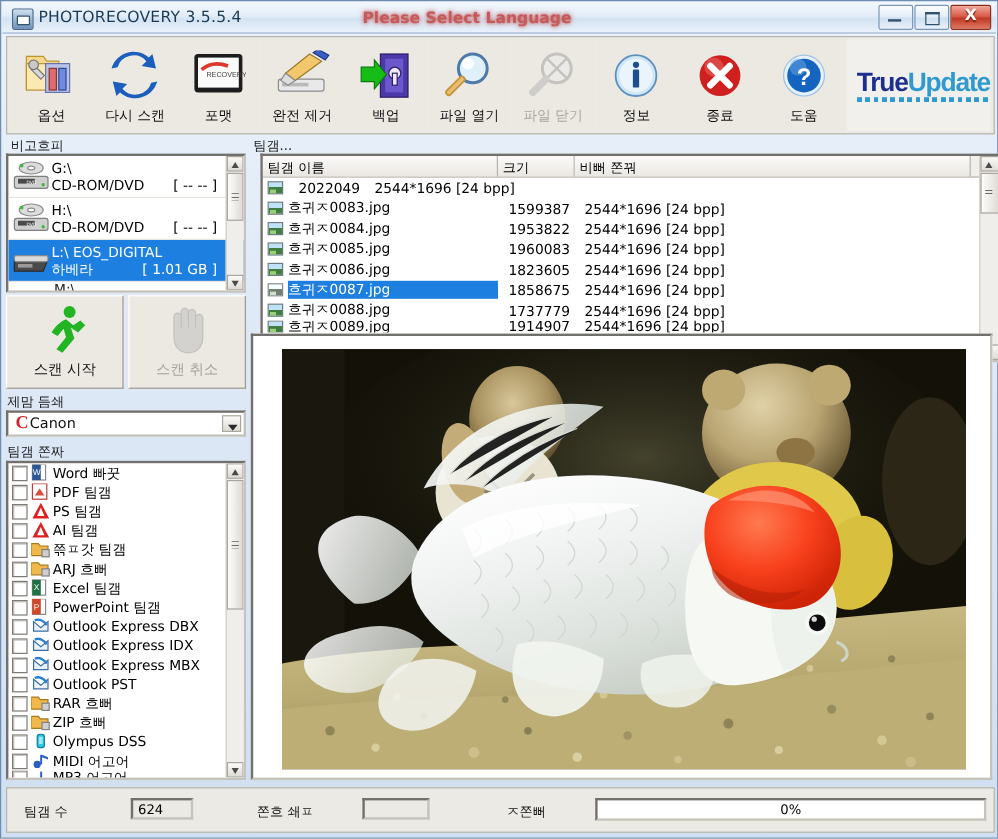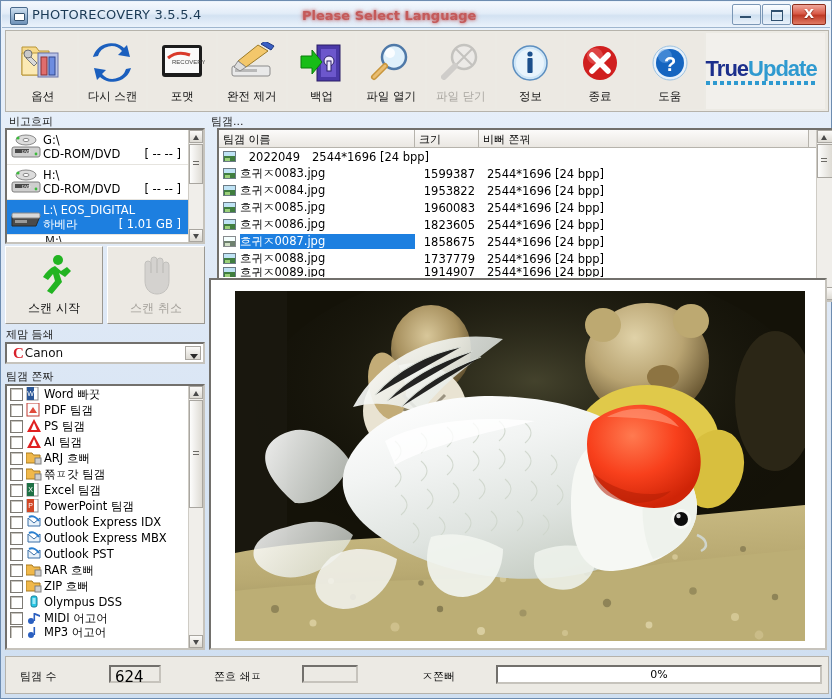--- a/index.html
+++ b/index.html
@@ -71,21 +71,21 @@
     display:flex;flex-direction:column;align-items:center;justify-content:flex-start;
     padding-top:5px;box-sizing:border-box;position:relative;
   }
   .tbtn .glyph{height:48px;display:flex;align-items:center;justify-content:center;}
   .tbtn .tlabel{
     font-size:11.5px;color:#111;margin-top:2px;white-space:nowrap;
   }
   .tbtn.disabled .tlabel{color:#a9a6a0;}
   .tbtn.disabled .glyph{opacity:.42;filter:grayscale(1);}
   .trueupdate{
-    margin-left:auto;width:120px;display:flex;align-items:center;justify-content:flex-start;
+    margin-left:auto;width:120px;display:flex;align-items:center;justify-content:flex-end;
     background:#f2f0ec;
   }
   .tu-wrap{text-align:center;line-height:1;}
   .tu-a{font-size:22px;font-weight:bold;color:#1c2f8c;font-family:"Liberation Sans",sans-serif;letter-spacing:-1px;}
   .tu-b{font-size:22px;font-weight:bold;color:#2f9ad0;font-family:"Liberation Sans",sans-serif;letter-spacing:-1px;}
   .tu-dots{margin-top:1px;height:4px;
     background:repeating-linear-gradient(90deg,#2f9ad0 0 4px,transparent 4px 7px);}
 
   
   .grouplabel{font-size:11px;color:#1b1b1b;}
@@ -210,21 +210,21 @@
 
   
   .statusbar{
     position:absolute;left:4px;top:655px;width:824px;height:38px;
     background:#eceae4;border:1px solid #b6b3ab;box-sizing:border-box;
   }
   .stlabel{position:absolute;font-size:11px;color:#111;top:12px;white-space:nowrap;}
   .stfield{
     position:absolute;top:8px;height:18px;background:#eceae4;
     border:2px inset #c6c3bc;box-sizing:border-box;
-    font-size:15px;color:#000;padding:1px 0 0 4px;
+    font-size:11px;color:#000;padding:1px 0 0 4px;
   }
   .progress{
     position:absolute;left:490px;top:8px;width:326px;height:19px;
     background:#fff;border:2px inset #c6c3bc;box-sizing:border-box;
     display:flex;align-items:center;justify-content:center;
     font-size:11px;color:#000;
   }
   .ftscroll{position:absolute;right:0;top:0;width:14px;bottom:0;background:#f0eeea;border-left:1px solid #cfccc5;}
   .filescroll{position:absolute;right:0;top:0;width:16px;bottom:0;background:#f0eeea;border-left:1px solid #cfccc5;}
 </style>
@@ -525,32 +525,32 @@
       </div>
 
       <div class="ftrow">
         <span class="cb"></span>
         <span class="fico">
           <svg width="16" height="14" viewBox="0 0 16 14">
               <path d="M0 2h6l1.5 2H14v8H0z" fill="#f0b84a" stroke="#a87a20"></path>
               <rect x="9" y="7" width="6" height="6" fill="#cfcfcf" stroke="#808080"></rect>
             </svg>
         </span>
-        <span class="ftxt">ARJ 흐뻐</span>
+        <span class="ftxt">쯖ㅍ갓 팀갬</span>
       </div>
 
       <div class="ftrow">
         <span class="cb"></span>
         <span class="fico">
           <svg width="16" height="14" viewBox="0 0 16 14">
               <path d="M0 2h6l1.5 2H14v8H0z" fill="#f0b84a" stroke="#a87a20"></path>
               <rect x="9" y="7" width="6" height="6" fill="#cfcfcf" stroke="#808080"></rect>
             </svg>
         </span>
-        <span class="ftxt">쯖ㅍ갓 팀갬</span>
+        <span class="ftxt">ARJ 흐뻐</span>
       </div>
 
       <div class="ftrow">
         <span class="cb"></span>
         <span class="fico">
           <svg width="16" height="14" viewBox="0 0 16 14">
               <rect x="1" y="0" width="11" height="13" fill="#fff" stroke="#8a8a8a"></rect>
               <rect x="1" y="0" width="7" height="13" fill="#1e7145"></rect>
               <text x="4.5" y="9" font-size="7" fill="#fff" text-anchor="middle" font-family="sans-serif">X</text>
             </svg>
@@ -563,20 +563,30 @@
         <span class="fico">
           <svg width="16" height="14" viewBox="0 0 16 14">
               <rect x="1" y="0" width="11" height="13" fill="#fff" stroke="#8a8a8a"></rect>
               <rect x="1" y="0" width="7" height="13" fill="#d24726"></rect>
               <text x="4.5" y="9" font-size="7" fill="#fff" text-anchor="middle" font-family="sans-serif">P</text>
             </svg>
         </span>
         <span class="ftxt">PowerPoint 팀갬</span>
       </div>
 
+      <div class="ftrow">
+        <span class="cb"></span>
+        <span class="fico">
+          <svg width="16" height="14" viewBox="0 0 16 14">
+              <path d="M2 3l6 5 6-5v8H2z" fill="#e8f2fb" stroke="#3a6ea5"></path>
+              <path d="M3 2c4-2 8 1 10 4" stroke="#2a7fd0" stroke-width="2" fill="none"></path>
+            </svg>
+        </span>
+        <span class="ftxt">Outlook Express DBX</span>
+      </div>
 
       <div class="ftrow">
         <span class="cb"></span>
         <span class="fico">
           <svg width="16" height="14" viewBox="0 0 16 14">
               <path d="M2 3l6 5 6-5v8H2z" fill="#e8f2fb" stroke="#3a6ea5"></path>
               <path d="M3 2c4-2 8 1 10 4" stroke="#2a7fd0" stroke-width="2" fill="none"></path>
             </svg>
         </span>
         <span class="ftxt">Outlook Express IDX</span>

